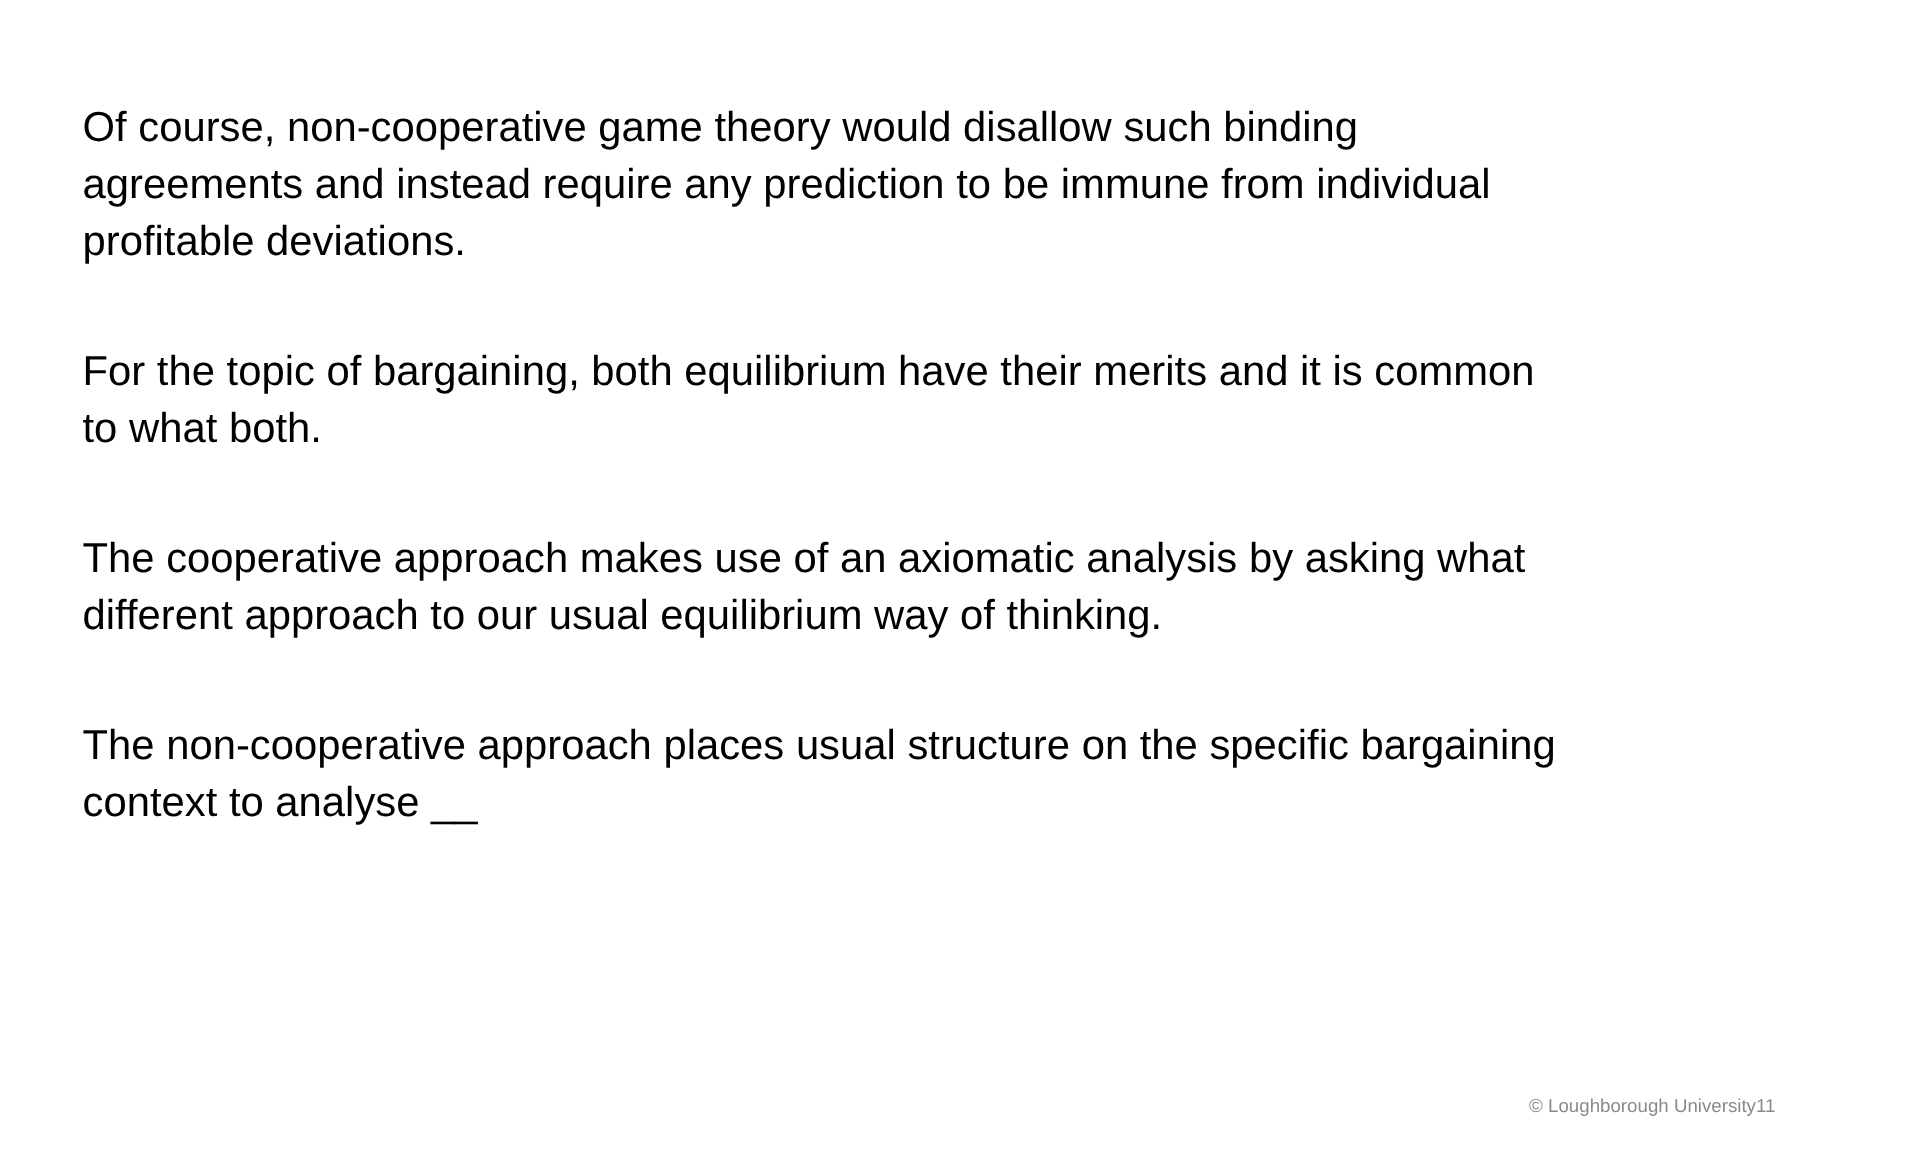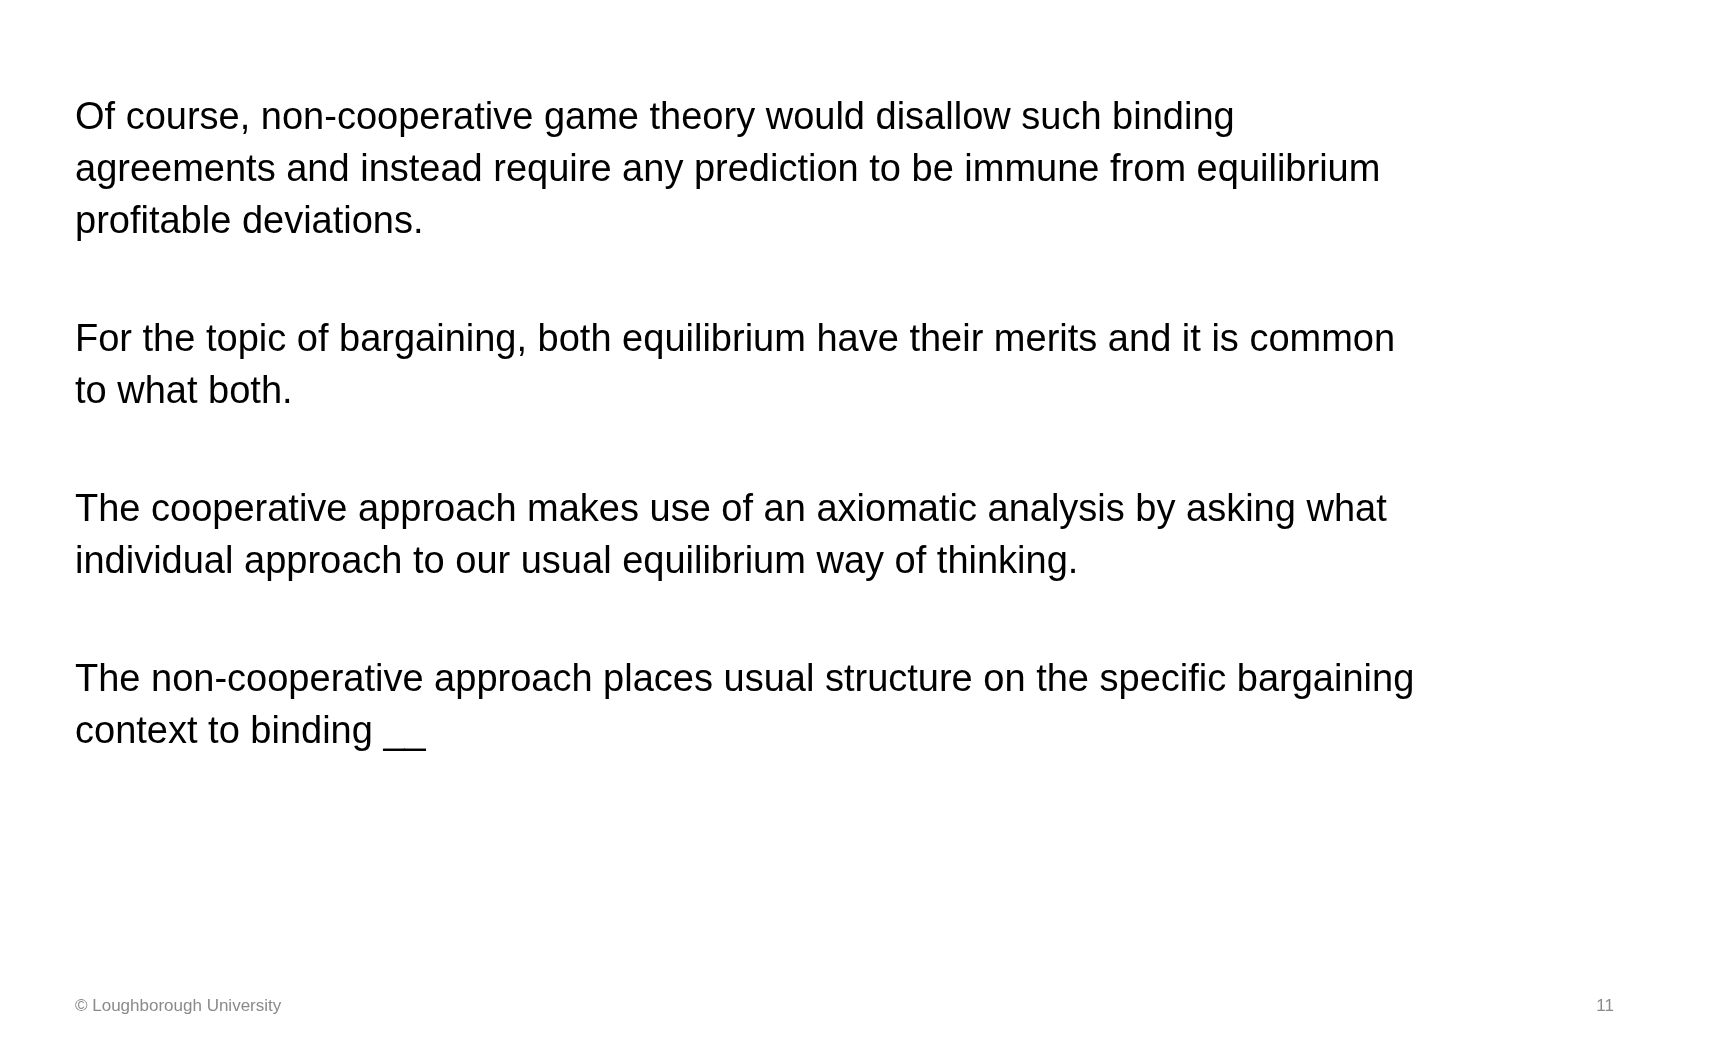--- a/index.html
+++ b/index.html
@@ -31,21 +31,21 @@
   }
   .line {
     white-space: nowrap;
   }
   .footer {
     position: absolute;
     left: 75px;
     right: 122px;
     top: 958px;
     display: flex;
-    justify-content: space-between;
+    justify-content: flex-end;
     align-items: flex-start;
     color: #8a8a8a;
     font-size: 17px;
     line-height: 24px;
   }
   .bottom-bar {
     position: absolute;
     left: 0;
     right: 0;
     bottom: 0;
@@ -55,37 +55,37 @@
 </style>
 </head>
 <body>
 
 <div class="slide">
 
   <div class="content">
 
     <div class="para">
       <div class="line">Of course, non-cooperative game theory would disallow such binding</div>
-      <div class="line">agreements and instead require any prediction to be immune from equilibrium</div>
+      <div class="line">agreements and instead require any prediction to be immune from individual</div>
       <div class="line">profitable deviations.</div>
     </div>
 
     <div class="para">
       <div class="line">For the topic of bargaining, both equilibrium have their merits and it is common</div>
       <div class="line">to what both.</div>
     </div>
 
     <div class="para">
       <div class="line">The cooperative approach makes use of an axiomatic analysis by asking what</div>
-      <div class="line">individual approach to our usual equilibrium way of thinking.</div>
+      <div class="line">different approach to our usual equilibrium way of thinking.</div>
     </div>
 
     <div class="para">
       <div class="line">The non-cooperative approach places usual structure on the specific bargaining</div>
-      <div class="line">context to binding __</div>
+      <div class="line">context to analyse __</div>
     </div>
 
   </div>
 
   <div class="footer">
     <span>© Loughborough University</span>
     <span>11</span>
   </div>
 
   <div class="bottom-bar"></div>

